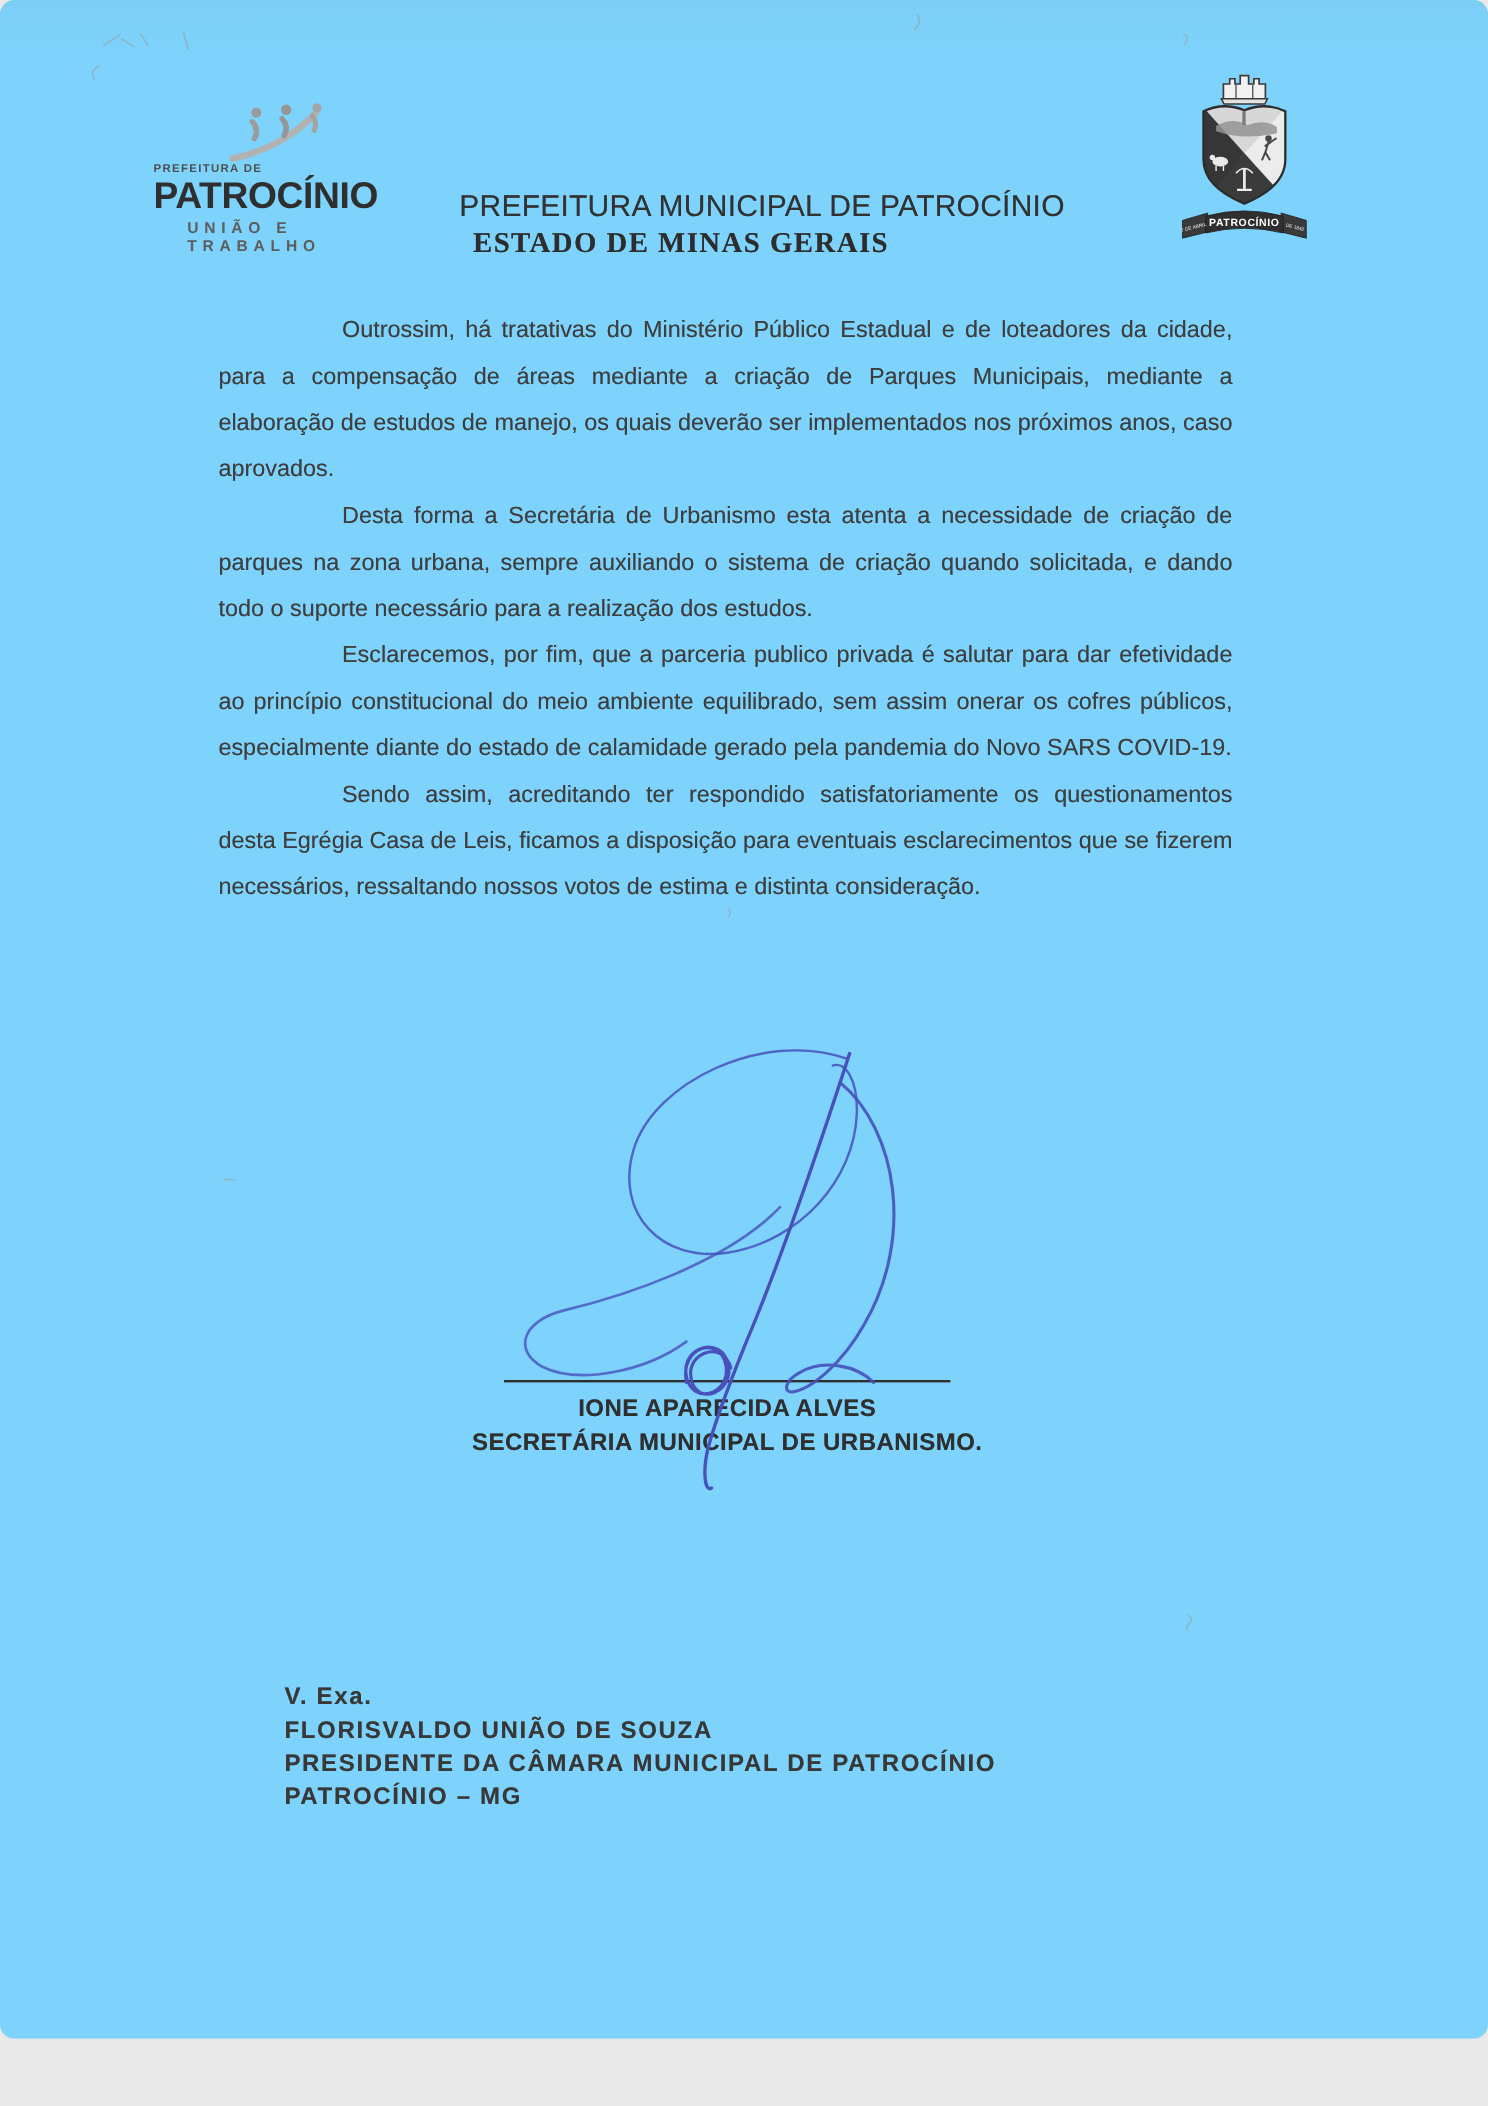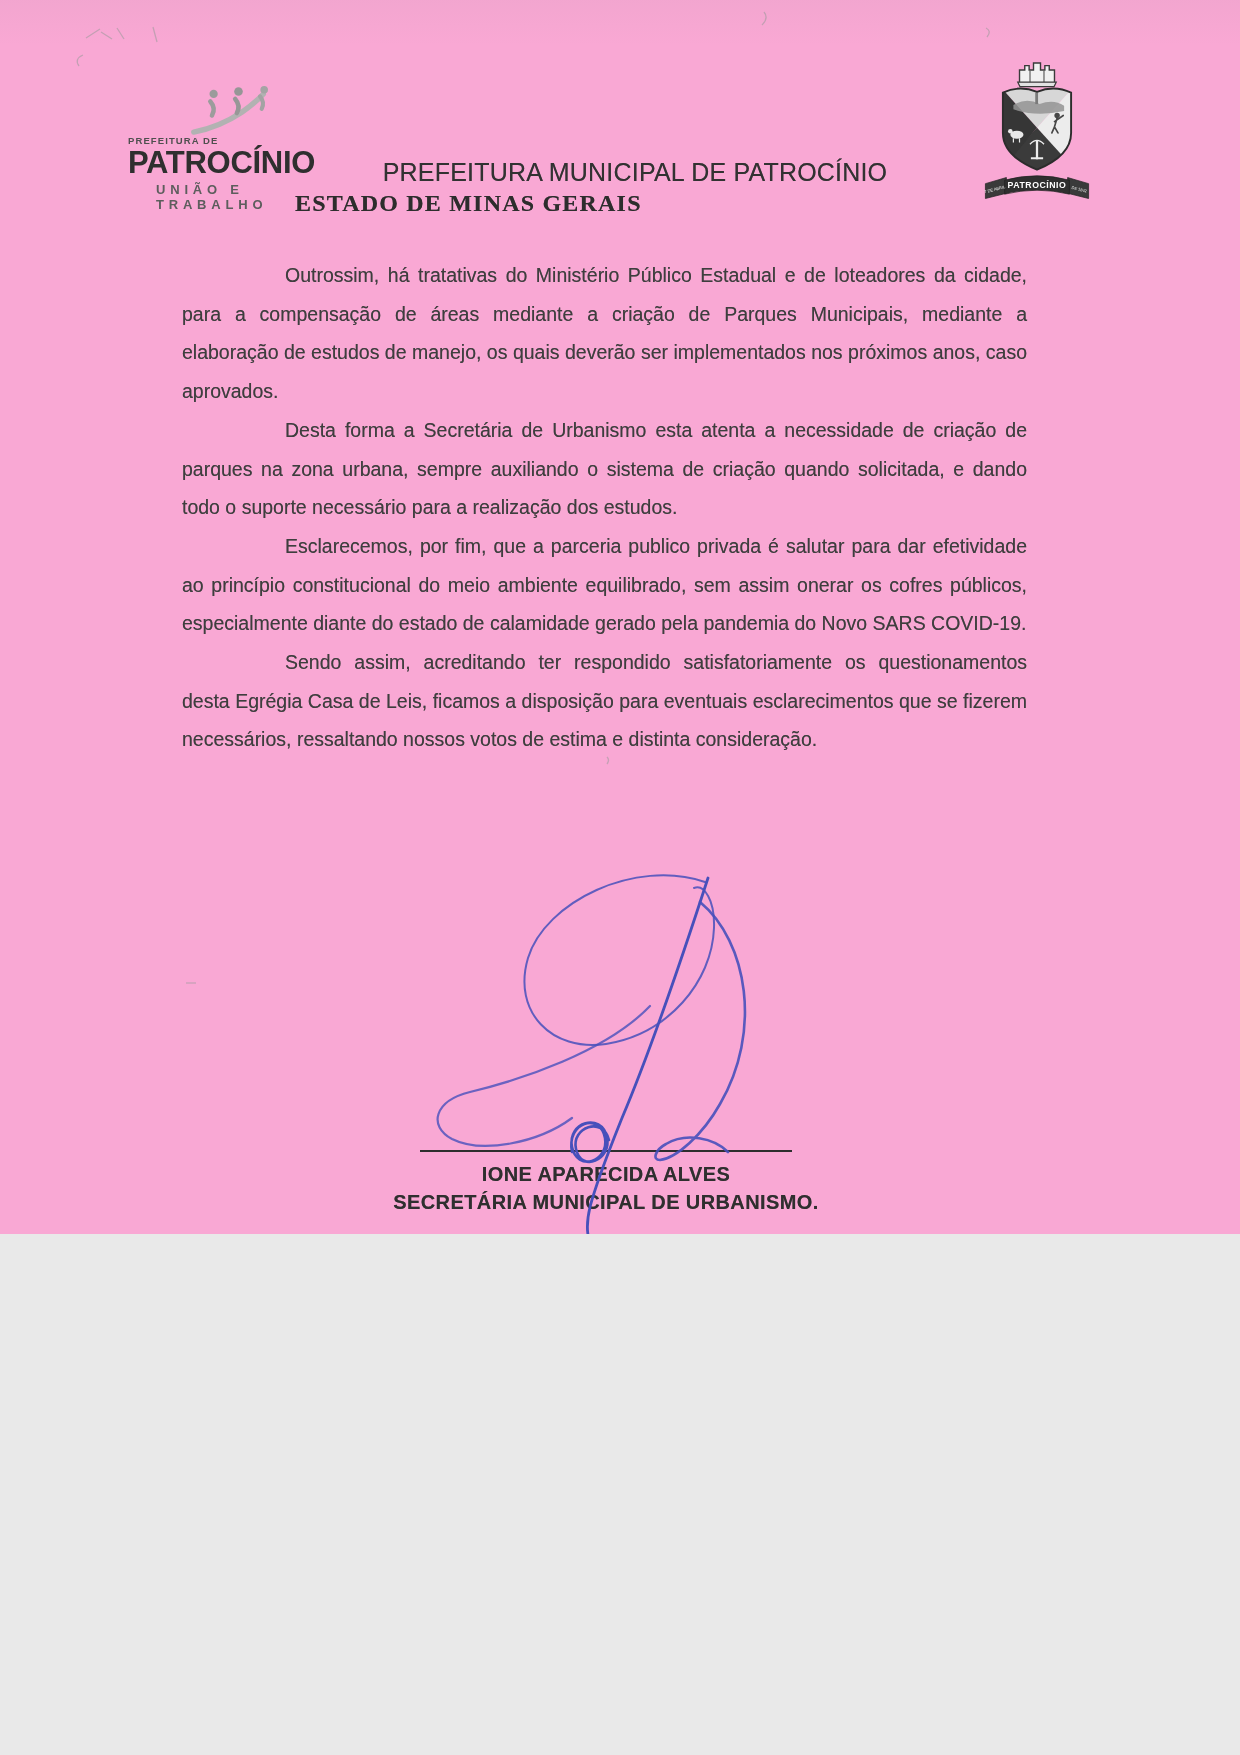--- a/index.html
+++ b/index.html
@@ -1,40 +1,40 @@
 <!DOCTYPE html>
 <html><head>
 <meta charset="utf-8">
 <style>
   html,body{margin:0;padding:0;}
   body{background:#e9e9e9;font-family:"Liberation Sans",sans-serif;}
   .page{
-    position:relative;width:1240px;height:1234px;margin:0 auto;
-    background:#f9a8d4;overflow:hidden;
+    position:relative;width:1240px;height:1699px;margin:0 auto;
+    background:#7dd3fc;overflow:hidden;border-radius:12px;
   }
   .page::before{ 
     content:"";position:absolute;left:0;top:0;width:100%;height:46px;
     background:linear-gradient(180deg,rgba(120,120,120,0.05),rgba(255,255,255,0));
     pointer-events:none;
   }
 
   
   .logo{position:absolute;left:128px;top:84px;width:190px;}
   .logo-swoosh{display:block;margin-left:46px;width:124px;height:58px;}
   .logo-pref{font-size:9.5px;letter-spacing:1.1px;color:#4f4f4f;margin-top:-7px;font-weight:bold;}
   .logo-name{font-size:31px;font-weight:800;color:#2f2f2f;line-height:1;margin-top:1px;letter-spacing:-0.3px;}
   .logo-motto{font-size:13px;letter-spacing:4.8px;color:#5d5d5d;margin-top:4px;font-weight:bold;padding-left:28px;}
 
   .header-title{
     position:absolute;left:305px;top:158px;width:660px;text-align:center;
     font-size:25px;font-weight:normal;color:#323232;letter-spacing:0.2px;
     text-shadow:0 0 0.5px rgba(50,50,50,0.6);
   }
   .header-subtitle{
-    position:absolute;left:295px;top:190px;width:545px;
+    position:absolute;left:295px;top:190px;width:545px;text-align:center;
     font-family:"Liberation Serif",serif;font-size:24px;font-weight:bold;color:#2d2d2d;
     letter-spacing:1.2px;text-shadow:0 0 0.5px rgba(45,45,45,0.6);
   }
   .crest{position:absolute;left:980px;top:56px;width:114px;height:160px;}
 
   
   .body-text{
     position:absolute;left:182px;top:256px;width:845px;
     font-size:19.5px;line-height:38.7px;color:#3e3e3e;text-align:justify;
     text-shadow:0 0 0.5px rgba(62,62,62,0.55);
@@ -160,16 +160,17 @@
       <path d="M986 28 q6 3 1 9"></path>
       <path d="M186 983 h10"></path>
       <path d="M607 757 q3 3 0 7"></path>
       <path d="M990 1346 q5 2 1 7 q-4 3 -1 6"></path>
     </g>
   </svg>
 
   <div class="addressee">
     <div>V. Exa.</div>
     <div>FLORISVALDO UNIÃO DE SOUZA</div>
+    <div>PRESIDENTE DA CÂMARA MUNICIPAL DE PATROCÍNIO</div>
     <div>PATROCÍNIO – MG</div>
   </div>
 
 </div>
 
 </body></html>

